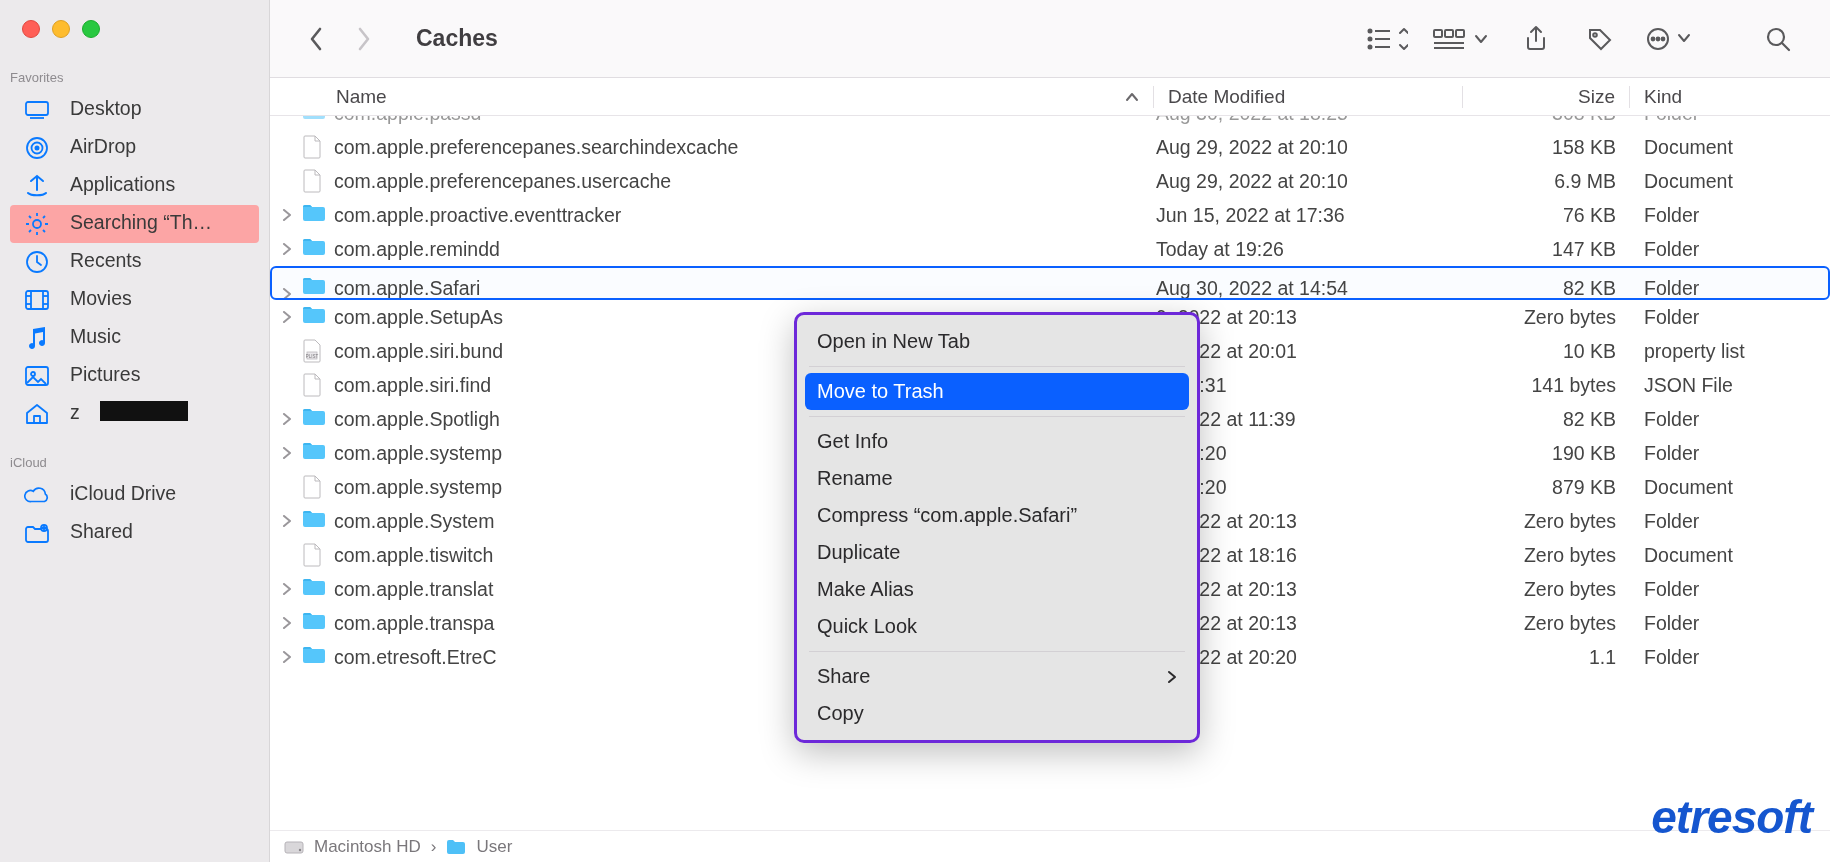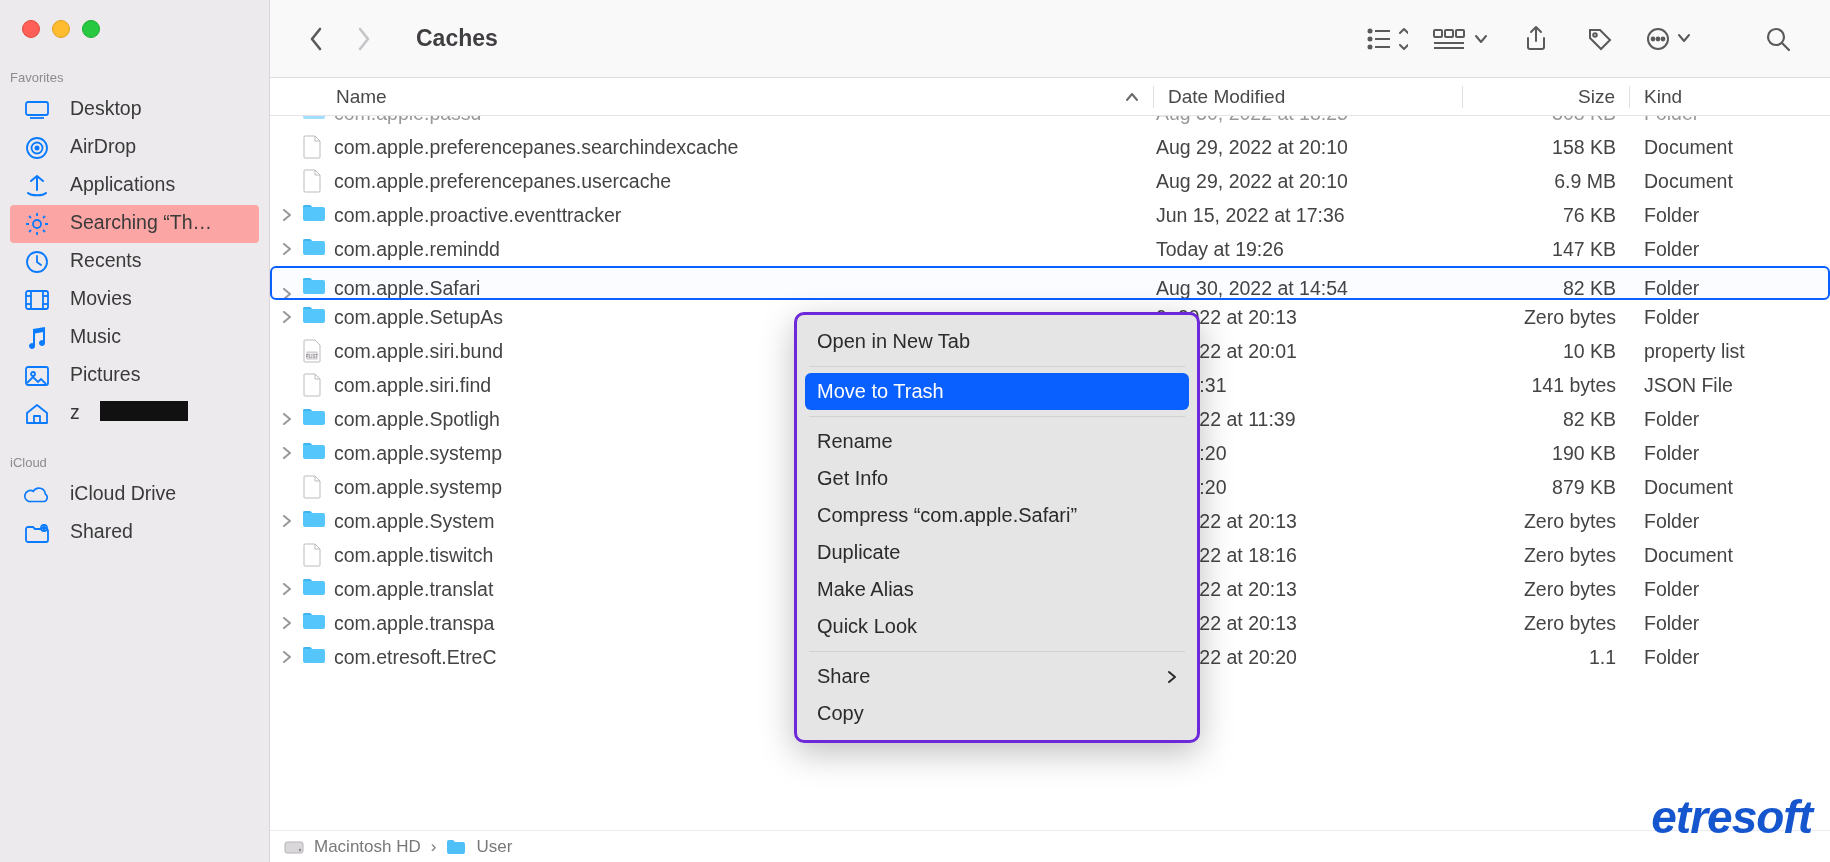--- a/index.html
+++ b/index.html
@@ -566,24 +566,24 @@
     <div class="context-menu" id="context-menu">
         <div class="menu-item">
           <span>Open in New Tab</span>
         </div>
         <div class="menu-sep"></div>
         <div class="menu-item hover">
           <span>Move to Trash</span>
         </div>
         <div class="menu-sep"></div>
         <div class="menu-item">
+          <span>Get Info</span>
+        </div>
+        <div class="menu-item">
           <span>Rename</span>
-        </div>
-        <div class="menu-item">
-          <span>Get Info</span>
         </div>
         <div class="menu-item">
           <span>Compress “com.apple.Safari”</span>
         </div>
         <div class="menu-item">
           <span>Duplicate</span>
         </div>
         <div class="menu-item">
           <span>Make Alias</span>
         </div>

